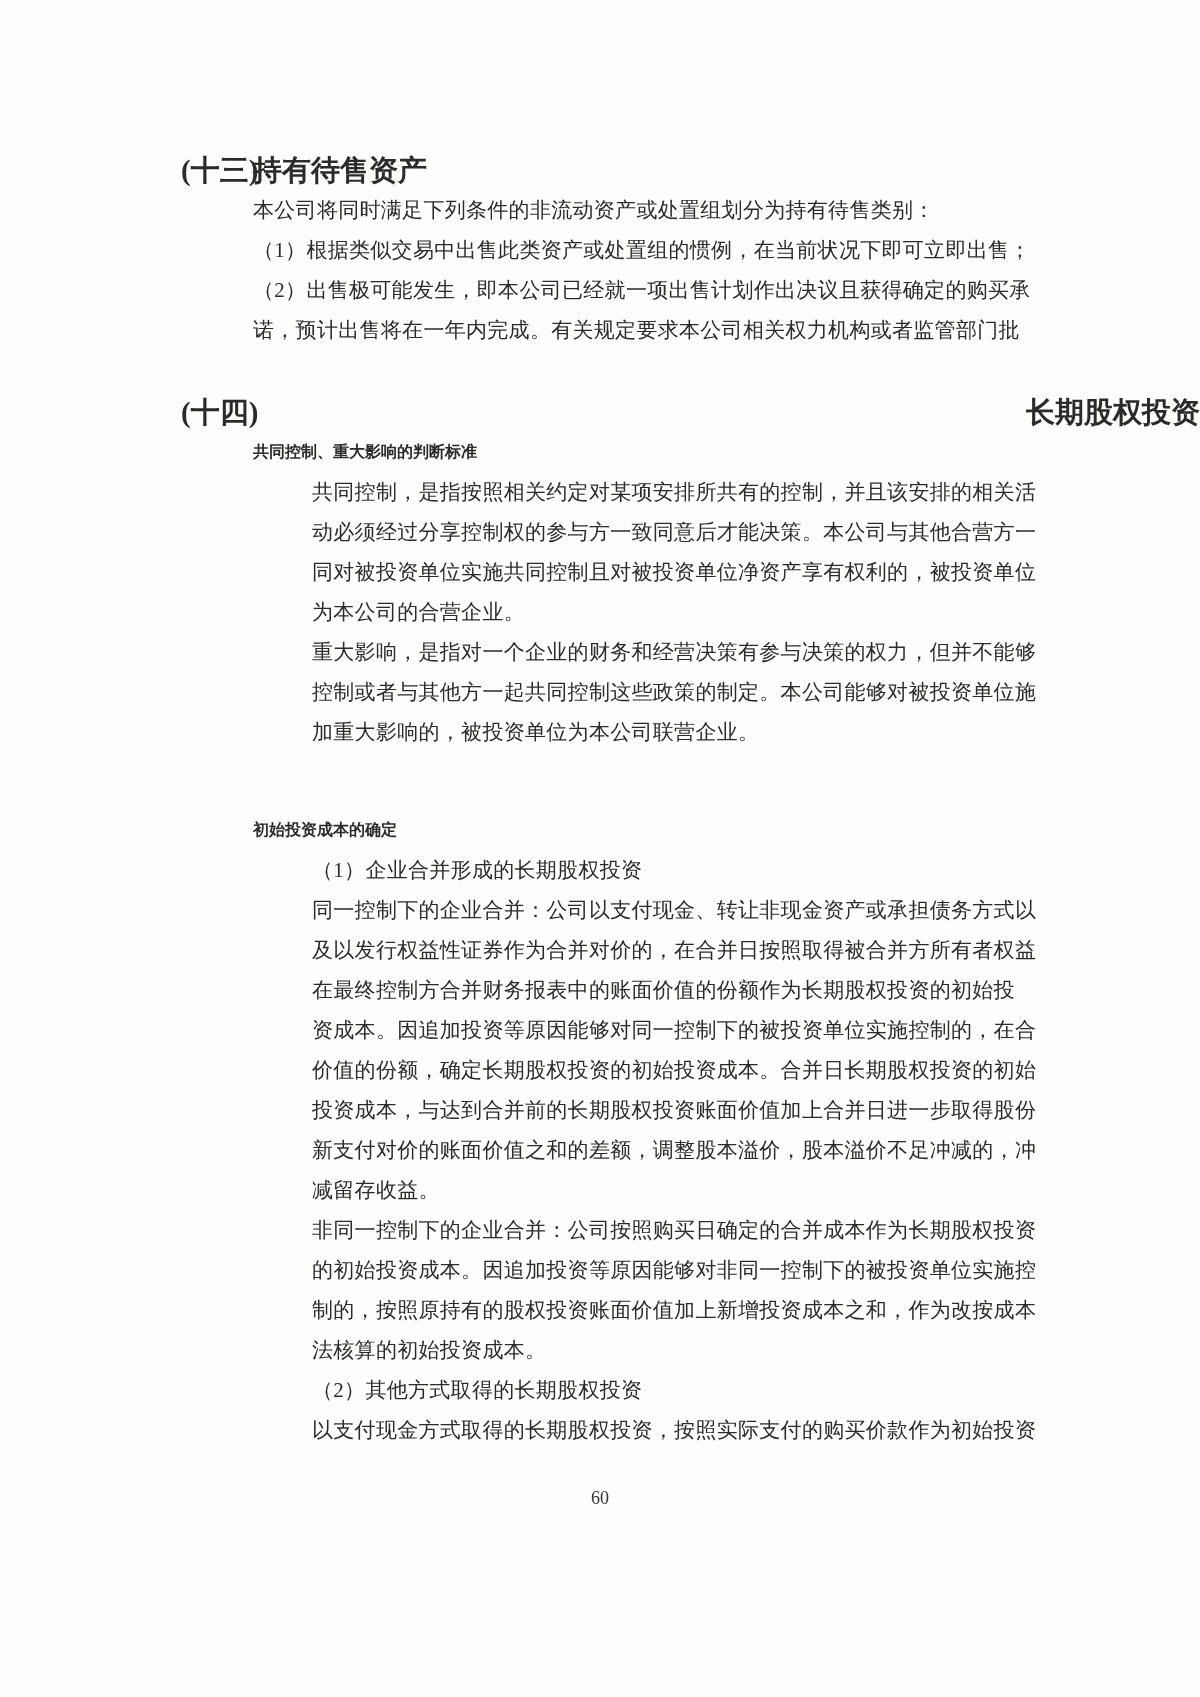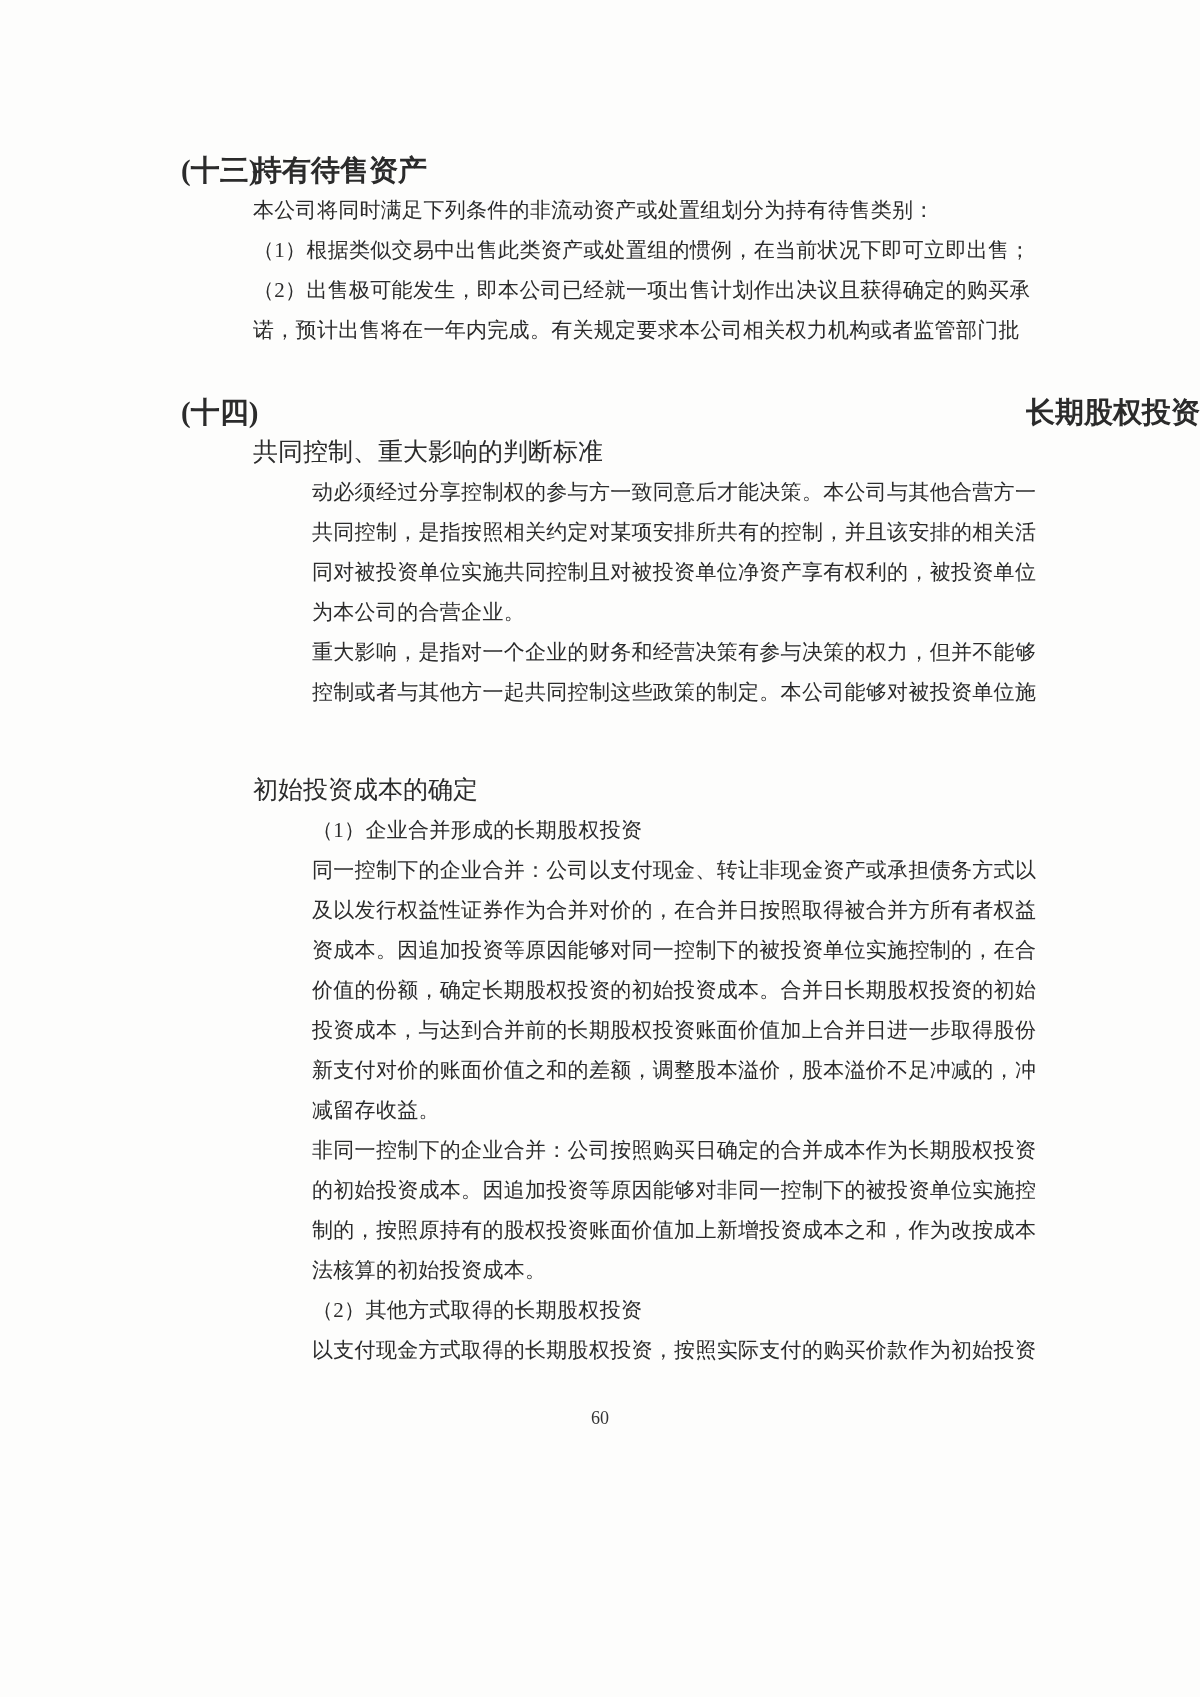--- a/index.html
+++ b/index.html
@@ -26,22 +26,22 @@
     font-weight: bold;
     font-size: 29px;
     white-space: nowrap;
   }
   .sec-label { width: 72px; flex: 0 0 72px; }
 
   .subhead {
     margin-left: 253px;
     height: 40px;
     line-height: 40px;
-    font-weight: normal;
-    font-size: 25px;
+    font-weight: bold;
+    font-size: 16px;
     white-space: nowrap;
   }
 
   .line {
     height: 40px;
     line-height: 40px;
     font-size: 21px;
     white-space: nowrap;
     letter-spacing: 0.3px;
   }
@@ -75,34 +75,36 @@
     <div class="line l1">（2）出售极可能发生，即本公司已经就一项出售计划作出决议且获得确定的购买承</div>
     <div class="line l1">诺，预计出售将在一年内完成。有关规定要求本公司相关权力机构或者监管部门批</div>
 
     <div class="sec-head gap-sec">
       <span class="sec-label">(十四)</span>
       <span>长期股权投资</span>
     </div>
 
     <div class="subhead">共同控制、重大影响的判断标准</div>
 
+    <div class="line l2">共同控制，是指按照相关约定对某项安排所共有的控制，并且该安排的相关活</div>
     <div class="line l2">动必须经过分享控制权的参与方一致同意后才能决策。本公司与其他合营方一</div>
-    <div class="line l2">共同控制，是指按照相关约定对某项安排所共有的控制，并且该安排的相关活</div>
     <div class="line l2">同对被投资单位实施共同控制且对被投资单位净资产享有权利的，被投资单位</div>
     <div class="line l2">为本公司的合营企业。</div>
 
     <div class="line l2">重大影响，是指对一个企业的财务和经营决策有参与决策的权力，但并不能够</div>
     <div class="line l2">控制或者与其他方一起共同控制这些政策的制定。本公司能够对被投资单位施</div>
+    <div class="line l2">加重大影响的，被投资单位为本公司联营企业。</div>
 
     <div class="subhead gap-sub">初始投资成本的确定</div>
 
     <div class="line l2">（1）企业合并形成的长期股权投资</div>
 
     <div class="line l2">同一控制下的企业合并：公司以支付现金、转让非现金资产或承担债务方式以</div>
     <div class="line l2">及以发行权益性证券作为合并对价的，在合并日按照取得被合并方所有者权益</div>
+    <div class="line l2">在最终控制方合并财务报表中的账面价值的份额作为长期股权投资的初始投</div>
     <div class="line l2">资成本。因追加投资等原因能够对同一控制下的被投资单位实施控制的，在合</div>
     <div class="line l2">价值的份额，确定长期股权投资的初始投资成本。合并日长期股权投资的初始</div>
     <div class="line l2">投资成本，与达到合并前的长期股权投资账面价值加上合并日进一步取得股份</div>
     <div class="line l2">新支付对价的账面价值之和的差额，调整股本溢价，股本溢价不足冲减的，冲</div>
     <div class="line l2">减留存收益。</div>
 
     <div class="line l2">非同一控制下的企业合并：公司按照购买日确定的合并成本作为长期股权投资</div>
     <div class="line l2">的初始投资成本。因追加投资等原因能够对非同一控制下的被投资单位实施控</div>
     <div class="line l2">制的，按照原持有的股权投资账面价值加上新增投资成本之和，作为改按成本</div>
     <div class="line l2">法核算的初始投资成本。</div>

